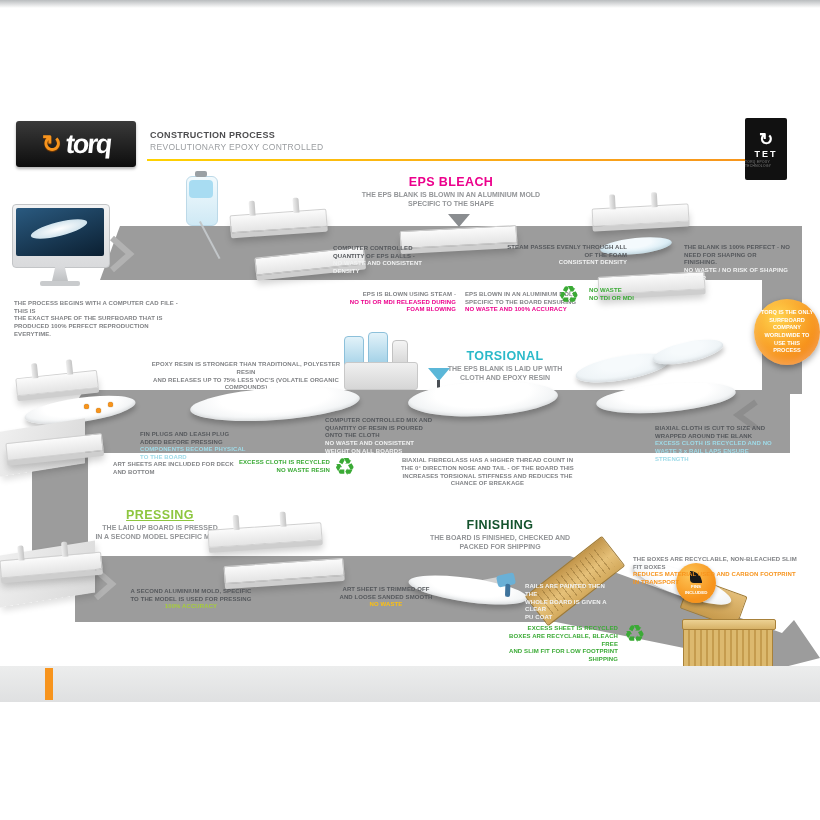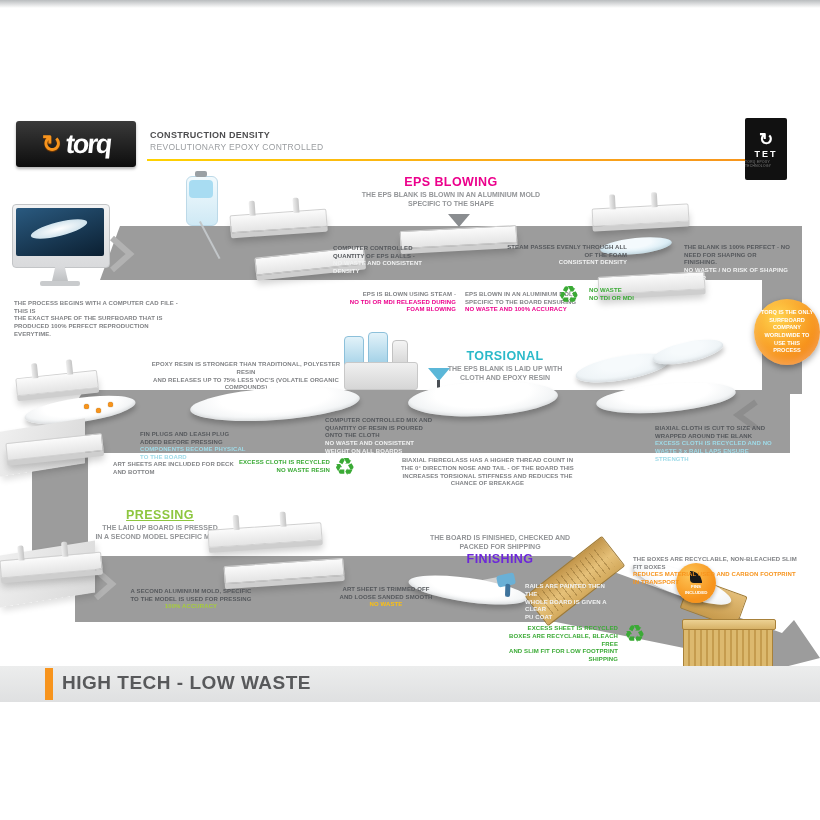--- a/index.html
+++ b/index.html
@@ -94,30 +94,30 @@
     <path d="M75,556 L570,556 L782,633 L794,620 L820,658 L742,678 L748,661 L556,622 L75,622 Z" fill="#9c9c9c"></path>
     <path d="M112,238 l18,16 l-18,16" stroke="#b2b2b2" stroke-width="6" fill="none"></path>
     <path d="M756,402 l-18,13 l18,13" stroke="#8d8d8d" stroke-width="6" fill="none"></path>
     <path d="M96,570 l16,14 l-16,14" stroke="#b2b2b2" stroke-width="6" fill="none"></path>
   </svg>
 
   <div class="abs logo-box">
     <span class="swirl">↻</span>
     <span class="wordmark">torq</span>
   </div>
-  <div class="abs hdr-title">CONSTRUCTION DENSITY</div>
+  <div class="abs hdr-title">CONSTRUCTION PROCESS</div>
   <div class="abs hdr-sub">REVOLUTIONARY EPOXY CONTROLLED</div>
   <div class="abs hdr-rule"></div>
   <div class="abs tet-box">
     <span class="tet-icon">↻</span>
     <span class="tet-label">TET</span>
     <span class="tet-sub">TORQ EPOXY TECHNOLOGY</span>
   </div>
 
-  <div class="abs sec-title" style="left:356px;top:175px;width:190px;color:#ec008c;">EPS BLOWING</div>
+  <div class="abs sec-title" style="left:356px;top:175px;width:190px;color:#ec008c;">EPS BLEACH</div>
   <div class="abs sec-sub" style="left:346px;top:190px;width:210px;">THE EPS BLANK IS BLOWN IN AN ALUMINIUM MOLD
 SPECIFIC TO THE SHAPE</div>
 
   <div class="abs imac">
     <div class="frame"></div>
     <div class="screen">
         <div class="cadboard"></div>
       </div>
     <div class="stand"></div>
     <div class="base"></div>
@@ -221,21 +221,21 @@
 AND BOTTOM</div>
   <div class="abs note green r" style="left:238px;top:459px;width:92px;">EXCESS CLOTH IS RECYCLED
 NO WASTE RESIN</div>
   <div class="abs recycle" style="left:334px;top:455px;">♻</div>
   <div class="abs note c" style="left:395px;top:457px;width:185px;">BIAXIAL FIBREGLASS HAS A HIGHER THREAD COUNT IN THE 0° DIRECTION NOSE AND TAIL - OF THE BOARD THIS INCREASES TORSIONAL STIFFNESS AND REDUCES THE CHANCE OF BREAKAGE</div>
 
   <div class="abs sec-title" style="left:90px;top:508px;width:140px;color:#8dc63f;text-decoration:underline;">PRESSING</div>
   <div class="abs sec-sub" style="left:85px;top:523px;width:150px;">THE LAID UP BOARD IS PRESSED
 IN A SECOND MODEL SPECIFIC MOLD</div>
 
-  <div class="abs sec-title" style="left:420px;top:518px;width:160px;color:#6d28d9;margin-top:34px;">FINISHING</div>
+  <div class="abs sec-title" style="left:420px;top:518px;width:160px;color:#14532d;">FINISHING</div>
   <div class="abs sec-sub" style="left:415px;top:533px;width:170px;">THE BOARD IS FINISHED, CHECKED AND
 PACKED FOR SHIPPING</div>
 
   <div class="abs platform" style="left:0px;top:548px;width:95px;height:52px;"></div>
   <div class="slab" style="left:0px;top:556px;width:100px;transform:rotate(-5deg);">
     <div class="peg" style="left:18%;"></div>
     <div class="peg" style="left:62%;"></div>
   </div>
   <div class="slab" style="left:208px;top:526px;width:112px;transform:rotate(-4deg);">
     <div class="peg" style="left:22%;"></div>
@@ -280,15 +280,14 @@
     <span>THE BOXES ARE RECYCLABLE, NON-BLEACHED SLIM FIT BOXES</span>
     <span class="hl-o">REDUCES MATERIAL USED AND CARBON FOOTPRINT IN TRANSPORT</span>
   </div>
   <div class="abs note green r" style="left:492px;top:625px;width:126px;">EXCESS SHEET IS RECYCLED
 BOXES ARE RECYCLABLE, BLEACH FREE
 AND SLIM FIT FOR LOW FOOTPRINT SHIPPING</div>
   <div class="abs recycle" style="left:624px;top:622px;">♻</div>
 
   <div class="abs footer-bar"></div>
   <div class="abs footer-accent"></div>
-  <div class="abs footer-title">HIGH TECH - LOW WASTE</div>
 
 </div>
 
 </body></html>

